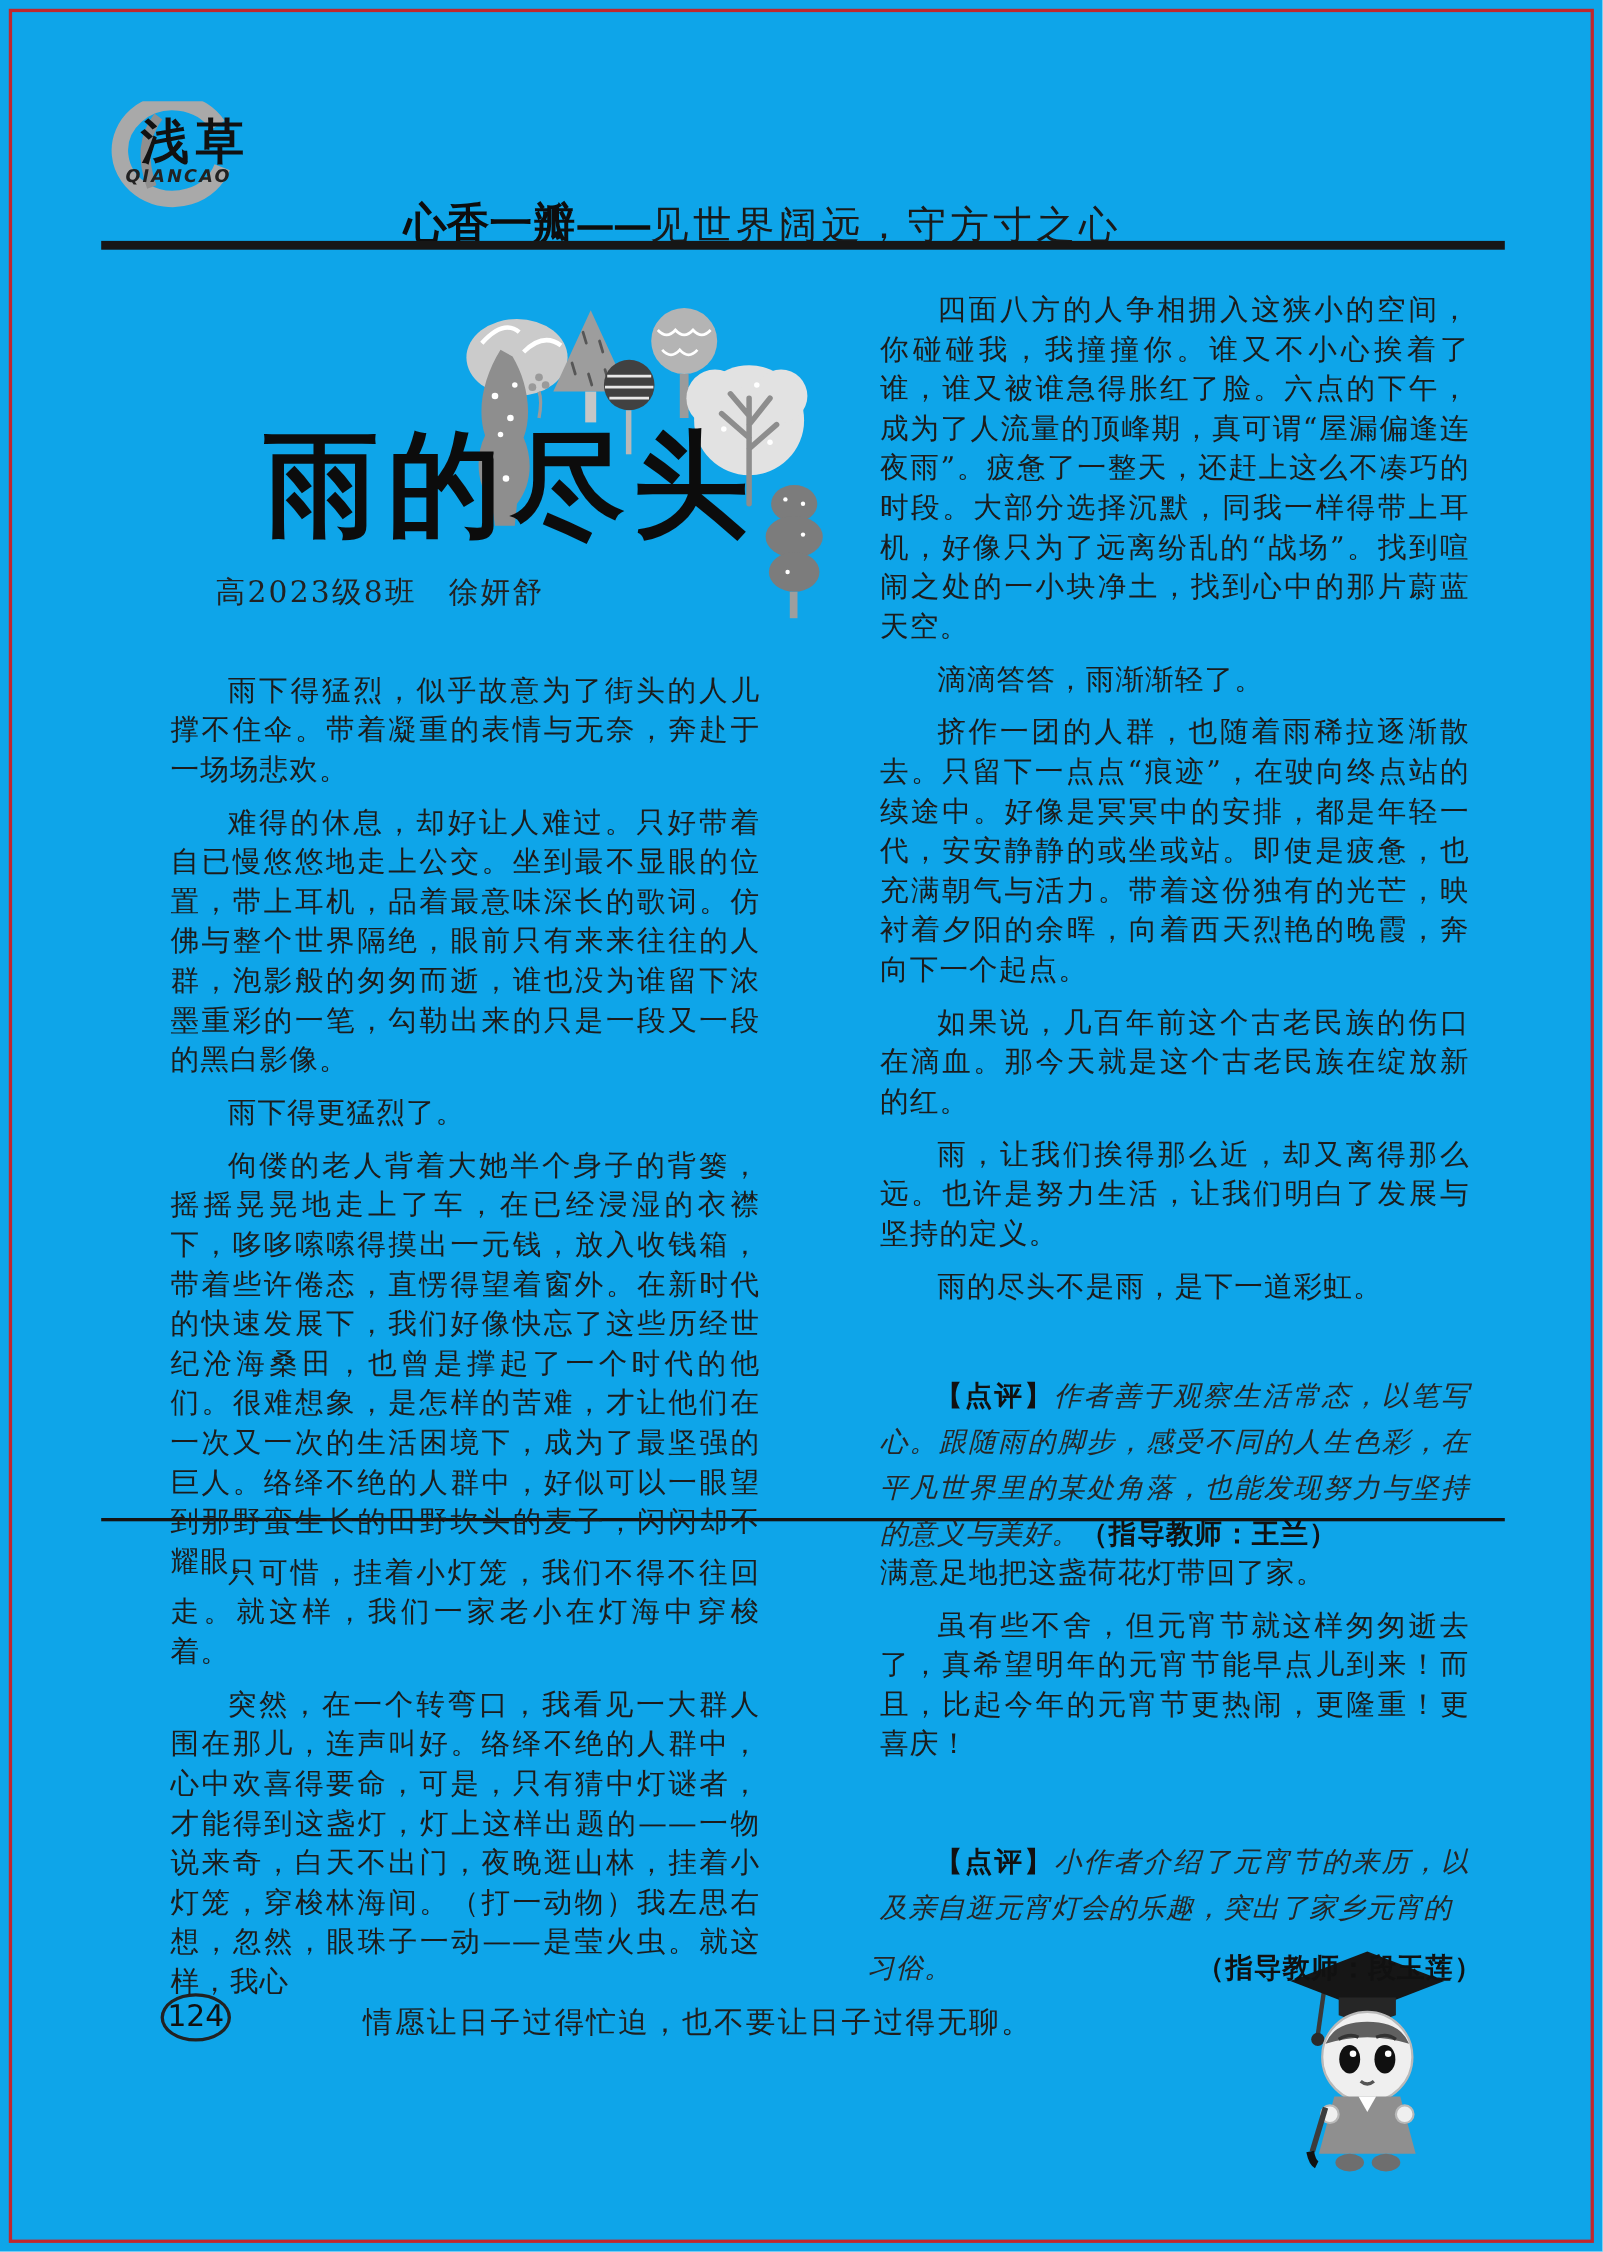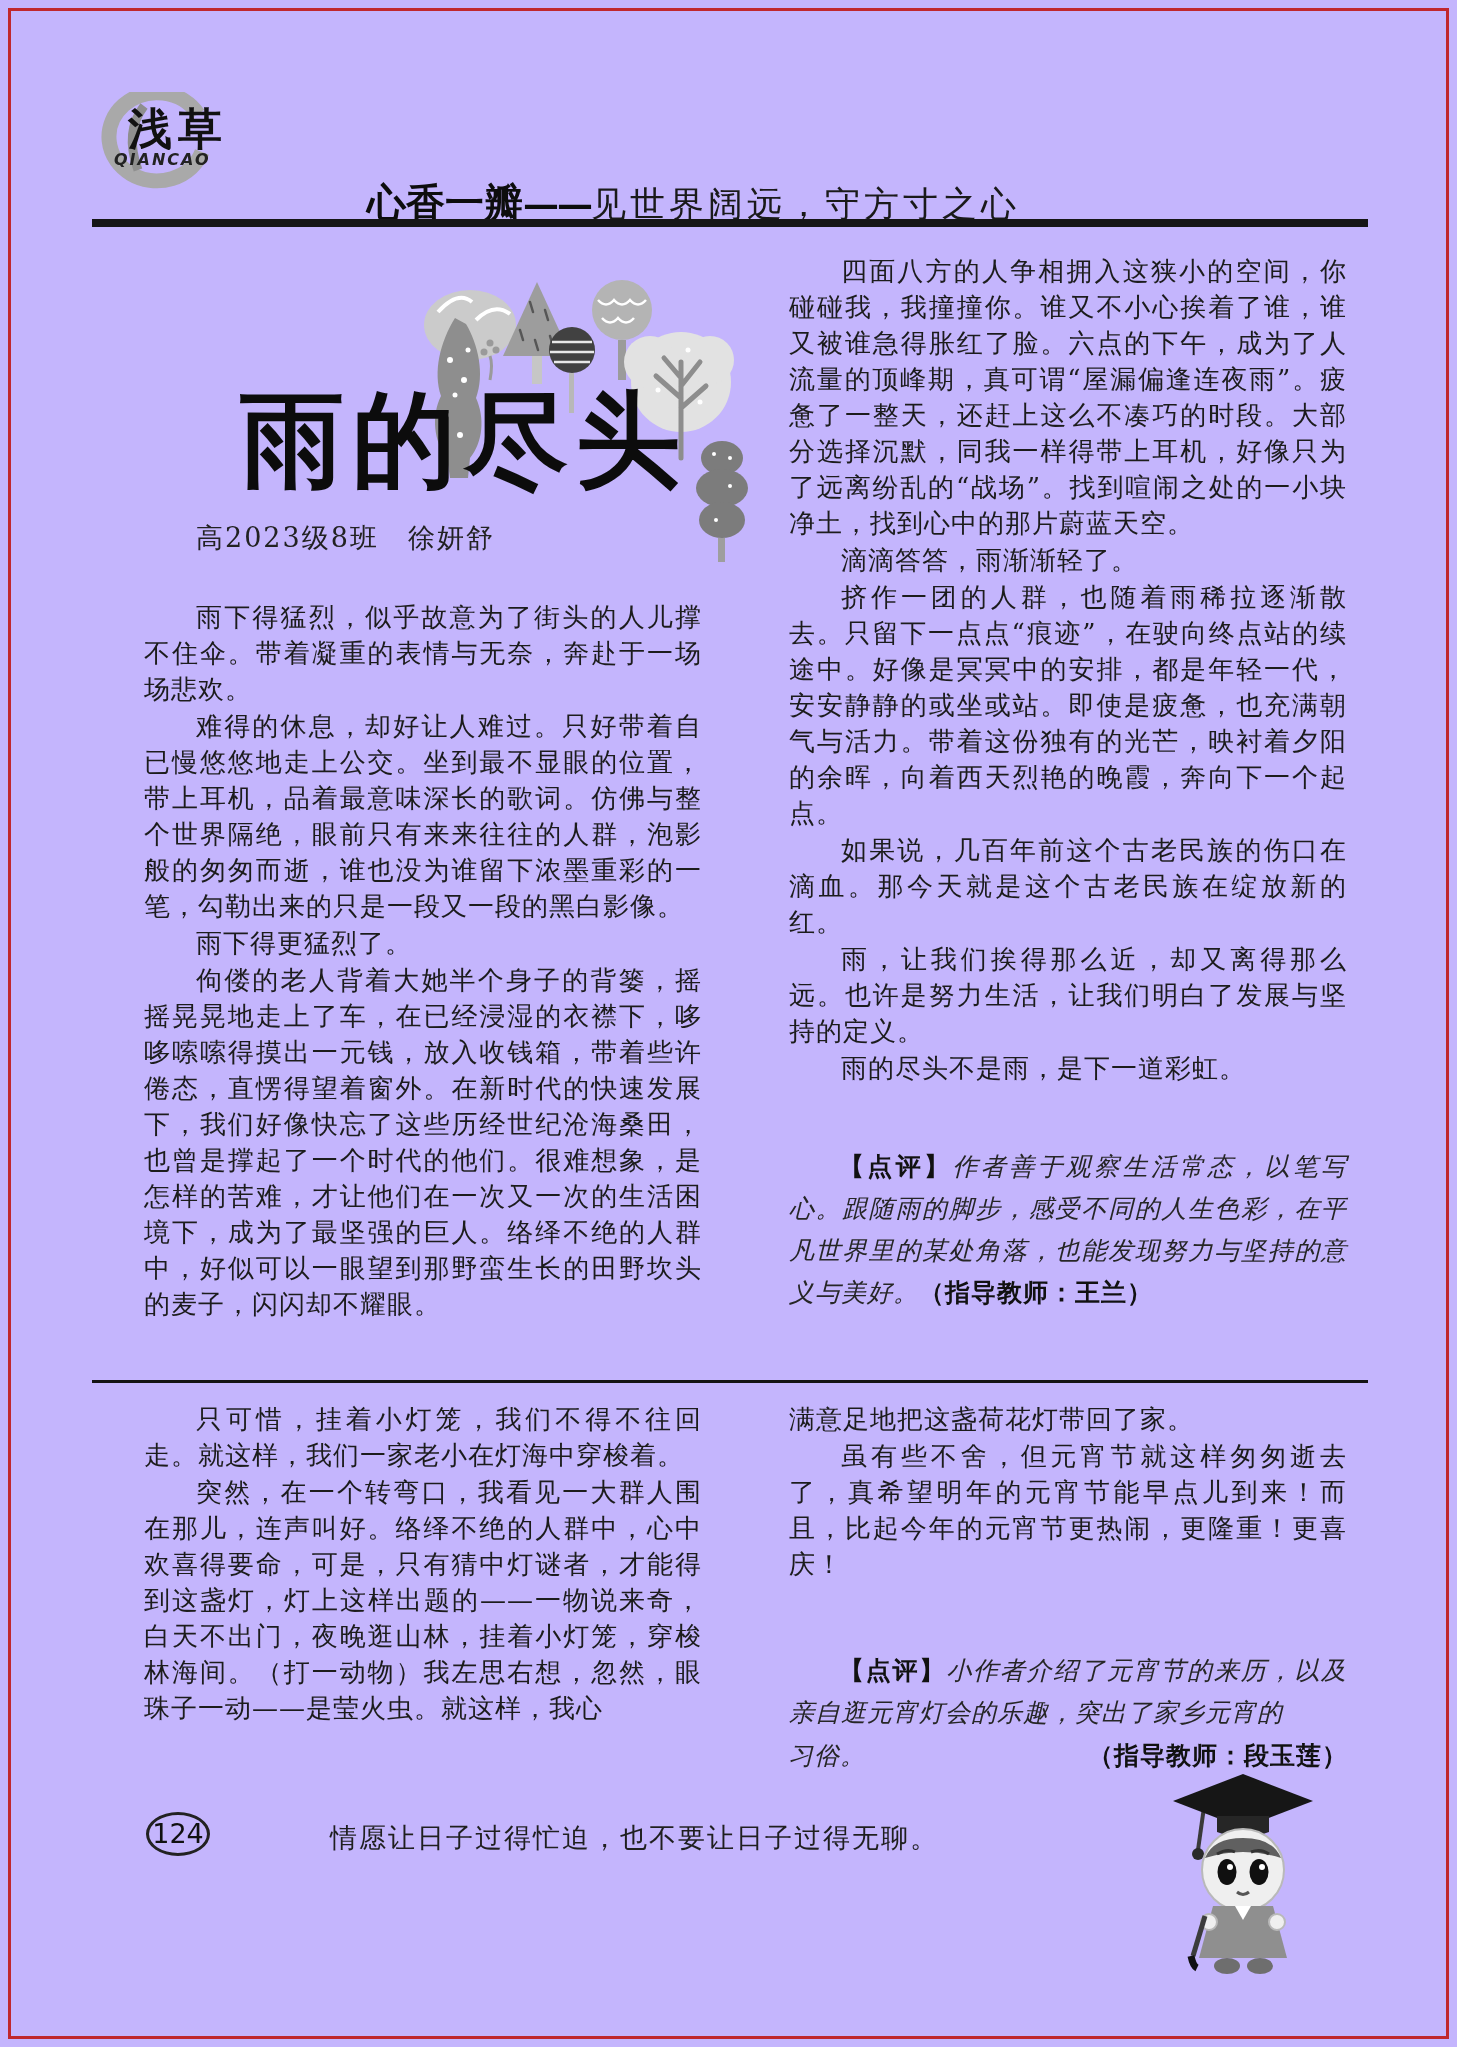--- a/index.html
+++ b/index.html
@@ -1,16 +1,16 @@
 <!DOCTYPE html>
 <html lang="zh"><head>
 <meta charset="utf-8">
 <style>
   html,body{margin:0;padding:0;background:#ffffff;}
-  .page{position:relative;width:1457px;height:2047px;background:#c4b5fd;overflow:hidden;
+  .page{position:relative;width:1457px;height:2047px;background:#0ea5e9;overflow:hidden;
         font-family:"DejaVu Serif","Liberation Serif",serif;color:#1c1c1c;}
   .frame{position:absolute;inset:8px;border:3px solid #c0272d;pointer-events:none;}
 
   
   .logo{position:absolute;left:86px;top:88px;width:230px;height:100px;}
   .logo-swirl{position:absolute;left:0;top:4px;}
   .logo-cn{position:absolute;left:42px;top:12px;font-family:"DejaVu Sans","Liberation Sans",sans-serif;
            font-weight:900;font-size:44px;letter-spacing:6px;color:#111;}
   .logo-en{position:absolute;left:28px;top:62px;font-family:"DejaVu Sans","Liberation Sans",sans-serif;
            font-weight:700;font-style:italic;font-size:16px;letter-spacing:2px;color:#222;}
@@ -22,21 +22,21 @@
 
   
   .trees{position:absolute;left:400px;top:190px;z-index:0;}
   .title{position:absolute;left:240px;top:372px;margin:0;z-index:2;
          font-size:104px;font-weight:900;letter-spacing:8px;color:#0c0c0c;}
   .byline{position:absolute;left:196px;top:520px;z-index:2;font-size:27px;letter-spacing:2px;color:#222;}
 
   
   .col{position:absolute;width:560px;text-align:justify;font-size:26px;line-height:36px;
        letter-spacing:1px;color:#1c1c1c;z-index:1;}
-  .col p{margin:1px;}
+  .col p{margin:12px;}
   .para{text-indent:2em;}
   .para.no-indent{text-indent:0;}
   .col-a1-left{left:143px;top:598px;}
   .col-a1-right{left:788px;top:252px;}
   .col-a2-left{left:143px;top:1400px;}
   .col-a2-right{left:788px;top:1400px;}
 
   
   .comment{margin-top:60px;font-size:25px;line-height:42px;color:#262626;}
   .comment2{margin-top:68px;}

